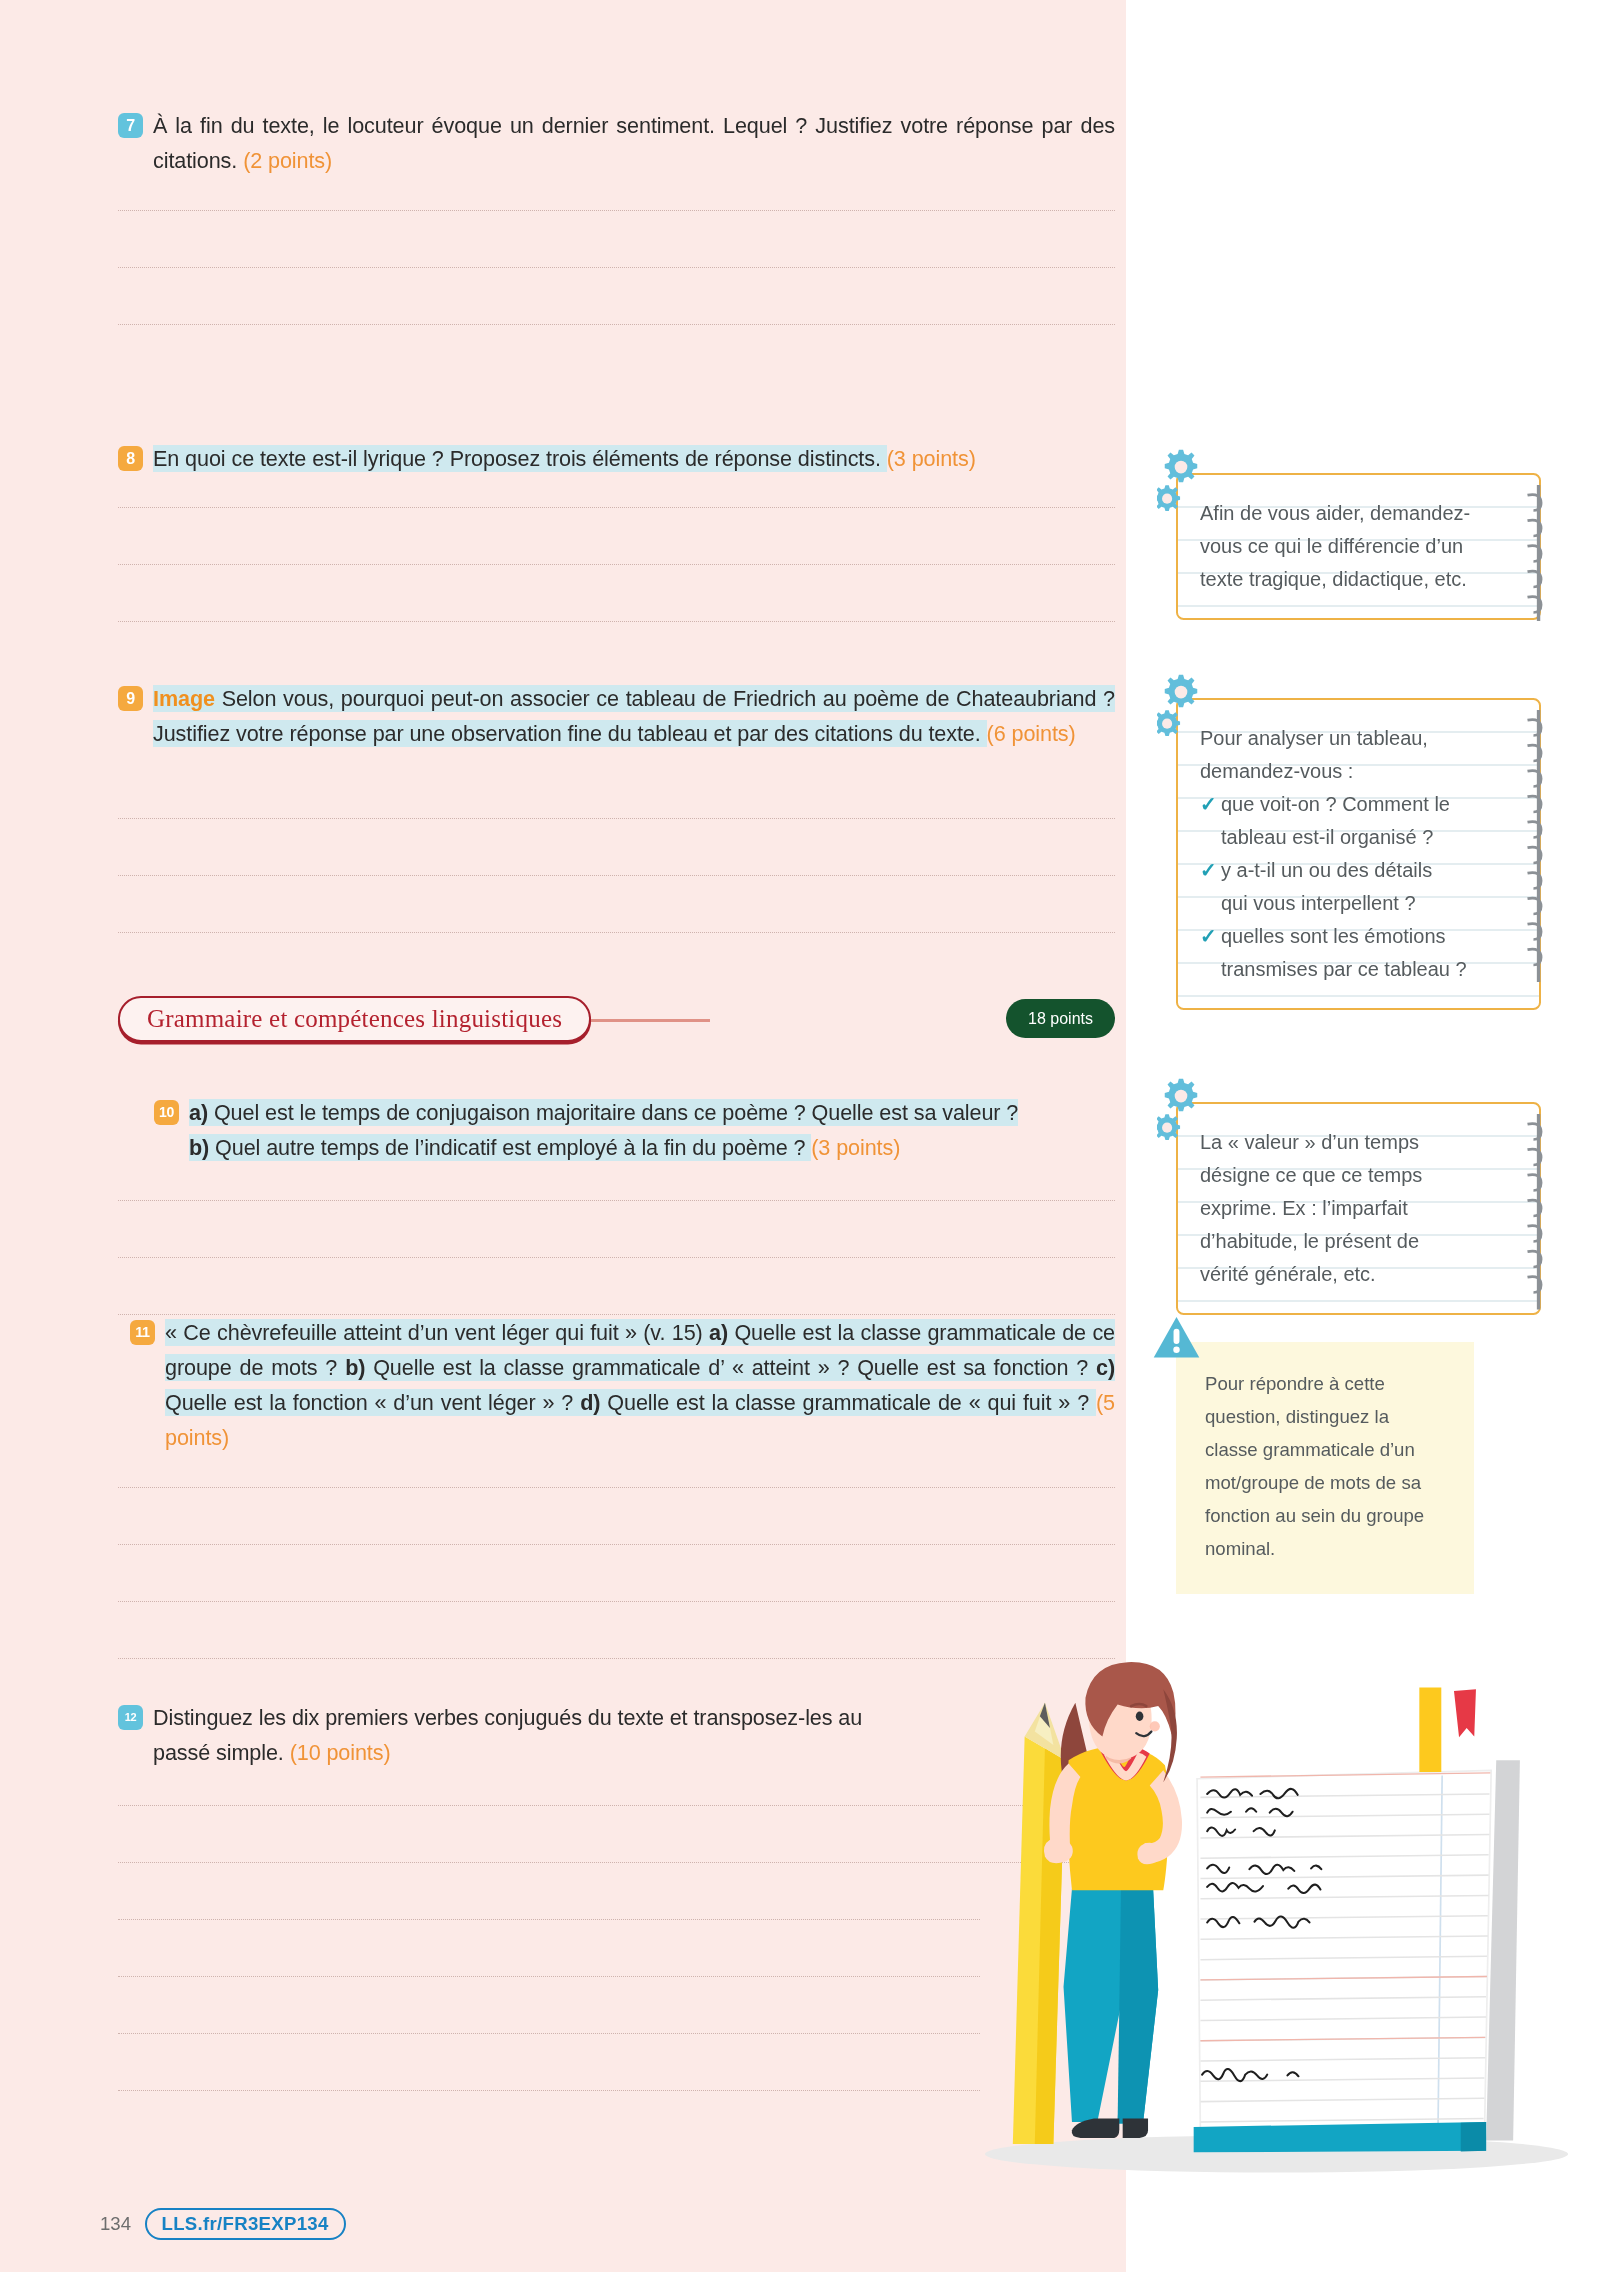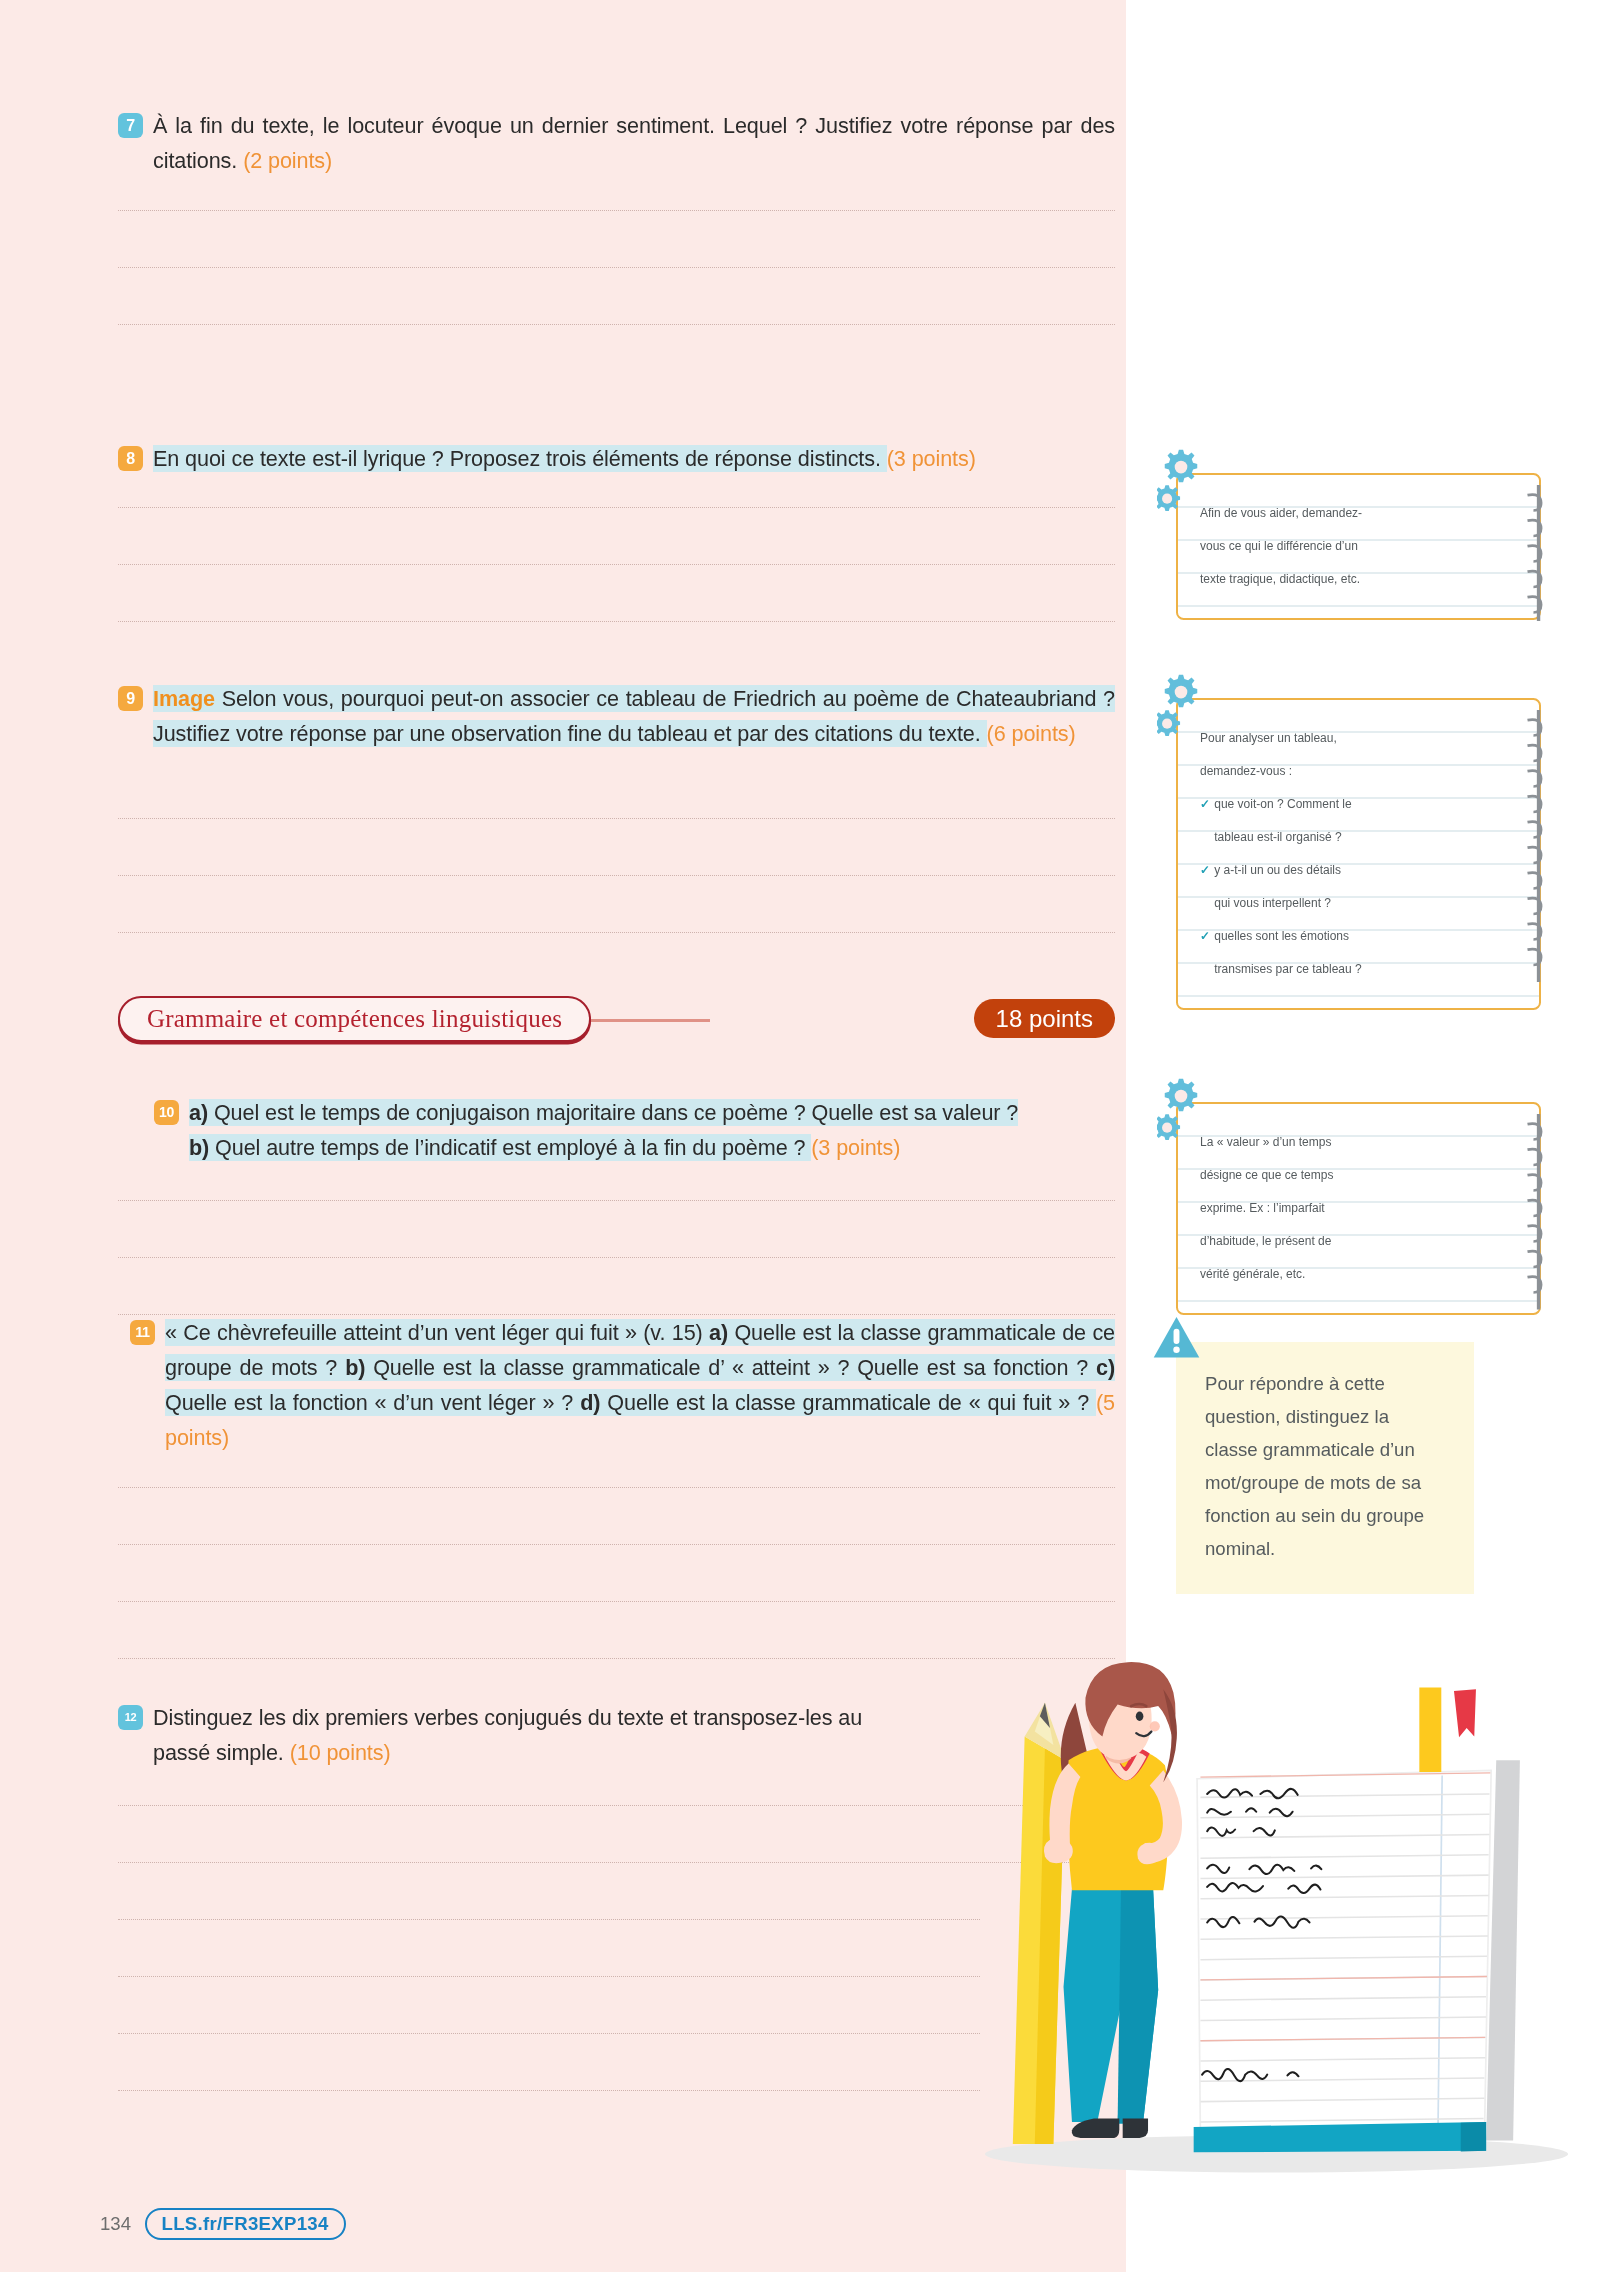--- a/index.html
+++ b/index.html
@@ -128,23 +128,23 @@
     width: 161px;
     height: 2.5px;
     background: #e09287;
   }
   .sh-points {
     position: absolute;
     right: 0; top: 3.4px;
     height: 39px;
     padding: 0 22px;
     border-radius: 19.4px;
-    background: #c2410c;
+    background: #14532d;
     color: #ffffff;
-    font-size: 24px;
+    font-size: 16px;
     line-height: 39px;
     white-space: nowrap;
   }
 
   
   .note {
     position: absolute;
     width: 365px;
   }
   .note-gears {
@@ -172,21 +172,21 @@
       to bottom,
       rgba(0,0,0,0) 0px,
       rgba(0,0,0,0) 31px,
       #e4edf0 31px,
       #e4edf0 33px
     );
   }
   .note-text {
     position: relative;
     z-index: 1;
-    font-size: 12px;
+    font-size: 20px;
     line-height: 33px;
     color: #555b5e;
   }
   .note-text .chk { color: #21a0b5; font-weight: bold; margin-right: 4.2px; }
   .note-li {
     display: flex;
     align-items: flex-start;
   }
   .note-li .chk { flex: 0 0 auto; }
   .note-li .li-txt { flex: 1 1 auto; }

